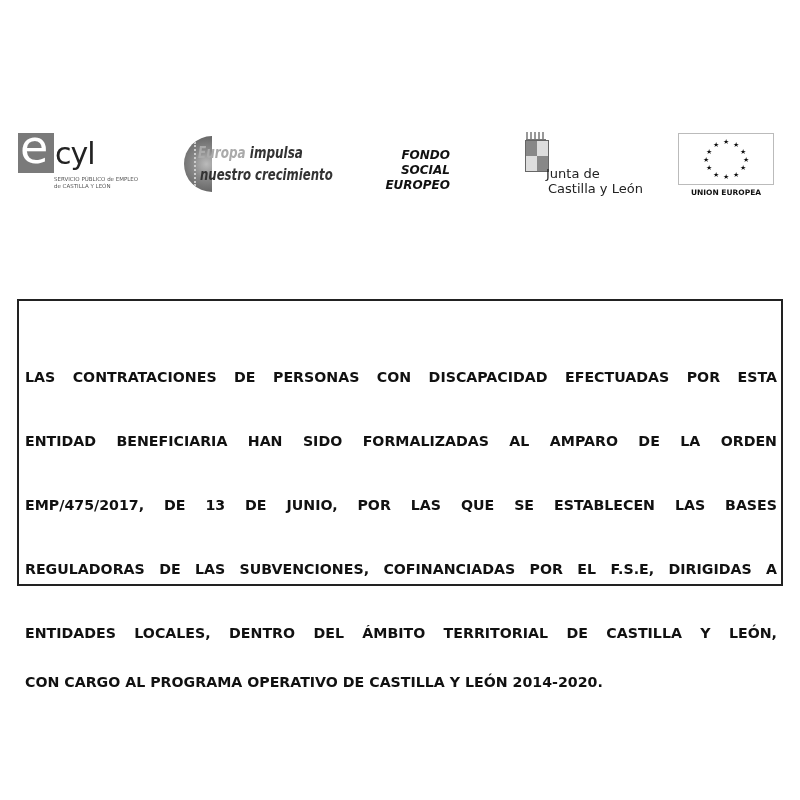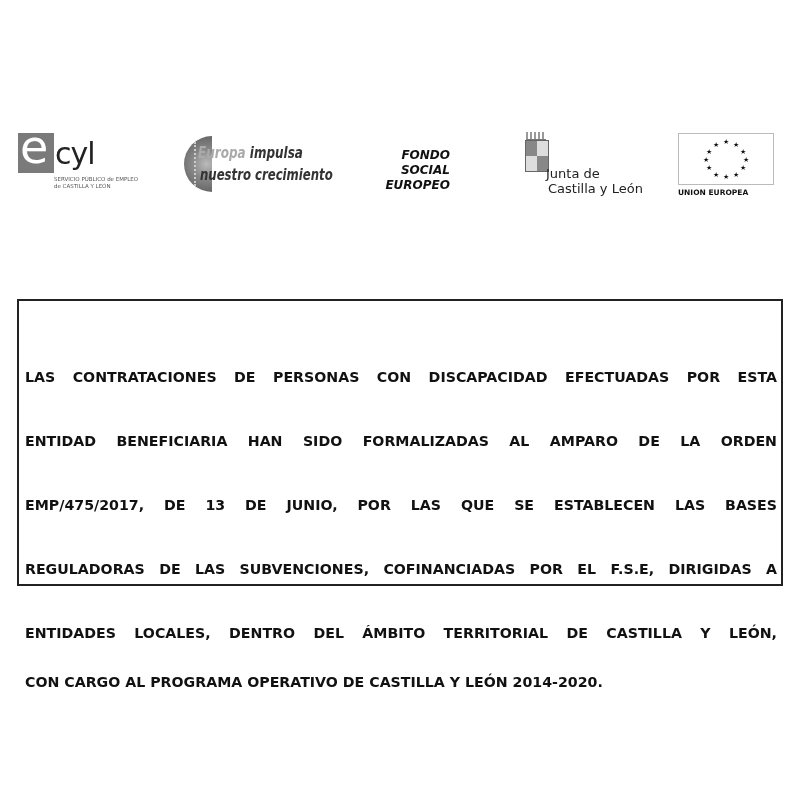--- a/index.html
+++ b/index.html
@@ -35,21 +35,21 @@
   .shield { position: absolute; left: 1px; top: 8px; width: 22px; height: 30px; border: 1px solid #666; display: grid; grid-template-columns: 1fr 1fr; grid-template-rows: 1fr 1fr; }
   .q { background: #888; }
   .q.l { background: #ddd; }
   .junta-l1 { position: absolute; left: 30px; top: 34px; font-size: 13px; color: #222; white-space: nowrap; }
   .junta-l2 { position: absolute; left: 1px; top: 49px; font-size: 13px; color: #222; white-space: nowrap; margin-left: 31px; }
 
   
   .eu { position: absolute; left: 678px; top: 133px; width: 96px; height: 65px; }
   .eu-flag { position: absolute; left: 0; top: 0; width: 94px; height: 50px; border: 1px solid #bbb; }
   .star { position: absolute; font-size: 7px; line-height: 7px; color: #111; }
-  .eu-label { position: absolute; left: 0; top: 55px; width: 96px; font-size: 7.5px; font-weight: bold; color: #111; }
+  .eu-label { position: absolute; left: 0; top: 55px; width: 96px; text-align: center; font-size: 7.5px; font-weight: bold; color: #111; }
 
   
   .notice {
     position: absolute; left: 17px; top: 299px; width: 762px; height: 283px;
     border: 2px solid #222; box-sizing: content-box;
   }
   .notice-text {
     position: absolute; left: 6px; top: 27px; width: 752px;
     font-family: "DejaVu Sans", sans-serif; font-weight: bold; font-size: 14.2px;
     line-height: 29px; color: #111;

